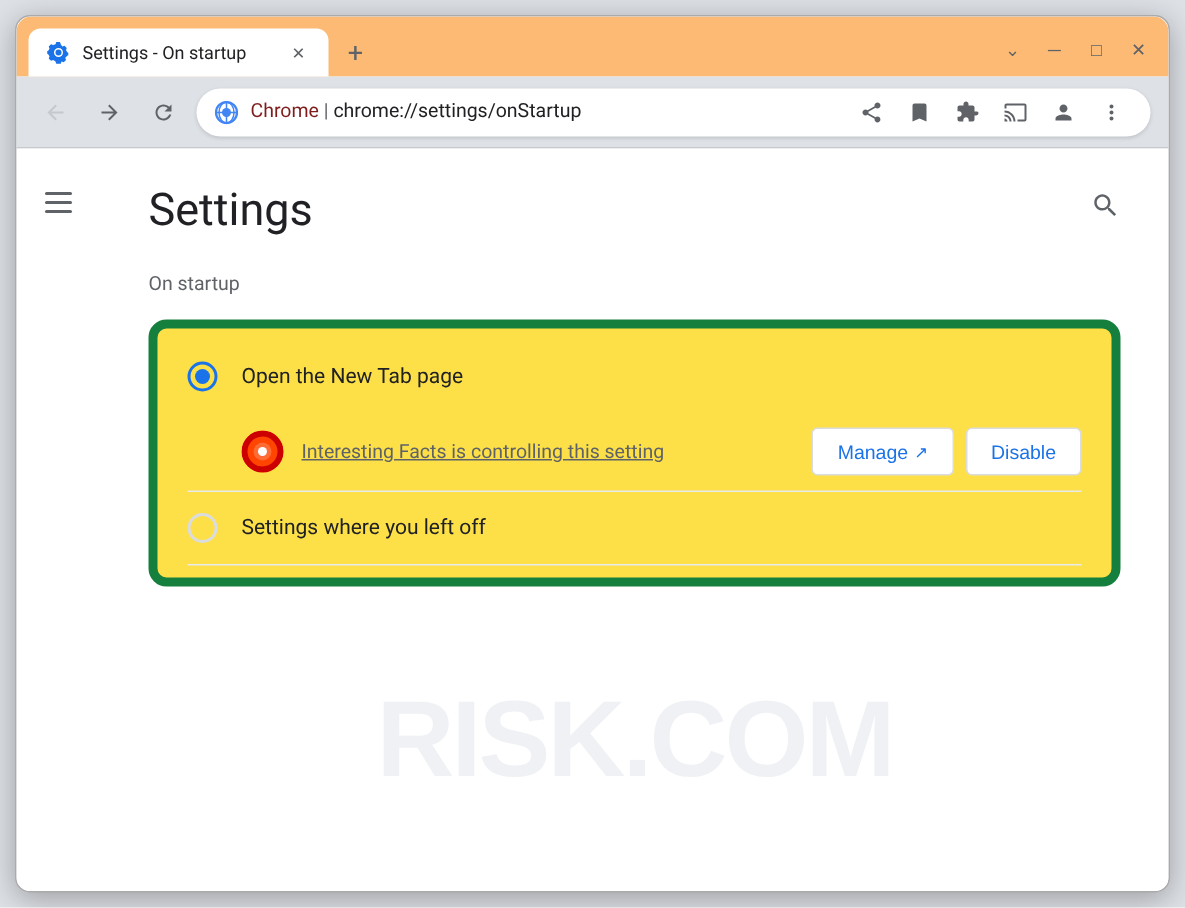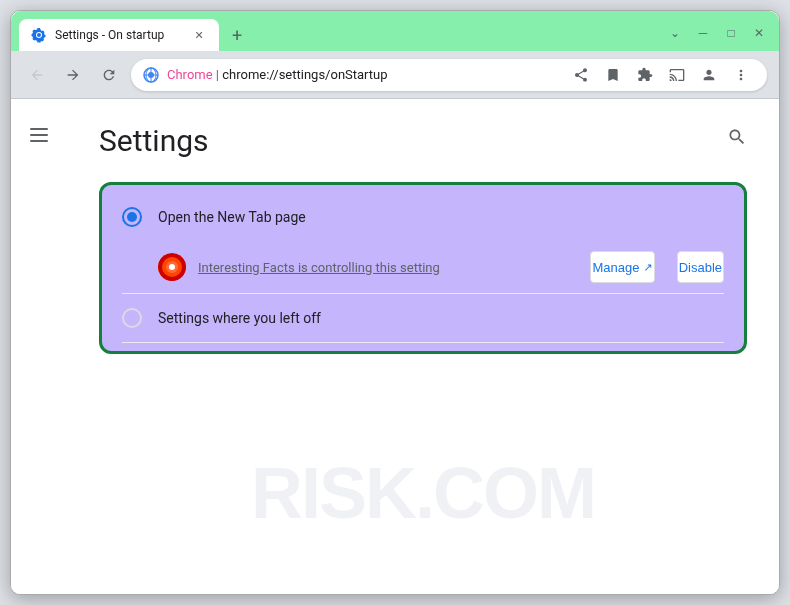--- a/index.html
+++ b/index.html
@@ -23,21 +23,21 @@
       border-radius: 10px;
       box-shadow: 0 4px 20px rgba(0,0,0,0.3);
       display: flex;
       flex-direction: column;
       overflow: hidden;
       border: 1px solid #aaa;
     }
 
     
     .title-bar {
-      background: #86efac;
+      background: #fdba74;
       height: 40px;
       display: flex;
       align-items: flex-end;
       padding: 0 8px;
       gap: 0;
       border-radius: 10px 10px 0 0;
     }
 
     .tab {
       background: #ffffff;
@@ -160,21 +160,21 @@
       flex-shrink: 0;
     }
 
     .url-text {
       font-size: 13px;
       color: #202124;
       flex: 1;
     }
 
     .url-text .chrome-text {
-      color: #ec4899;
+      color: #7f1d1d;
     }
 
     .url-actions {
       display: flex;
       align-items: center;
       gap: 4px;
     }
 
     .url-action-btn {
       width: 28px;
@@ -282,24 +282,24 @@
       font-size: 18px;
     }
 
     .section-label {
       font-size: 13px;
       color: #5f6368;
       margin-bottom: 16px;
     }
 
     .options-card {
-      background: #c4b5fd;
+      background: #fde047;
       border-radius: 12px;
       padding: 8px 0;
-      border: 3px solid #15803d;
+      border: 6px solid #15803d;
     }
 
     .option-row {
       display: flex;
       align-items: center;
       padding: 14px 20px;
       gap: 16px;
       cursor: pointer;
     }
 
@@ -360,32 +360,31 @@
     }
 
     .btn-group {
       display: flex;
       gap: 8px;
       margin-left: auto;
     }
 
     .btn {
       height: 32px;
-      padding: 0 1px;
+      padding: 0 16px;
       border-radius: 4px;
       font-size: 13px;
       font-weight: 500;
       cursor: pointer;
       display: flex;
       align-items: center;
       gap: 4px;
       border: 1px solid #dadce0;
       background: #ffffff;
       color: #1a73e8;
-      margin-left: 14px;
     }
 
     .divider {
       height: 1px;
       background: #e8eaed;
       margin: 0 20px;
     }
   </style>
 </head>
 <body>
@@ -499,20 +498,21 @@
       <div class="watermark-bottom">RISK.COM</div>
 
       <div class="search-icon-top">
         <svg width="20" height="20" viewBox="0 0 24 24" fill="#5f6368">
             <path d="M15.5 14h-.79l-.28-.27C15.41 12.59 16 11.11 16 9.5 16 5.91 13.09 3 9.5 3S3 5.91 3 9.5 5.91 16 9.5 16c1.61 0 3.09-.59 4.23-1.57l.27.28v.79l5 4.99L20.49 19l-4.99-5zm-6 0C7.01 14 5 11.99 5 9.5S7.01 5 9.5 5 14 7.01 14 9.5 11.99 14 9.5 14z"></path>
           </svg>
       </div>
 
       <h1 class="page-title">Settings</h1>
 
+      <div class="section-label">On startup</div>
 
       <div class="options-card">
 
         <div class="option-row">
           <div class="radio-outer selected">
             <div class="radio-inner"></div>
           </div>
           <span class="option-label">Open the New Tab page</span>
         </div>
 

